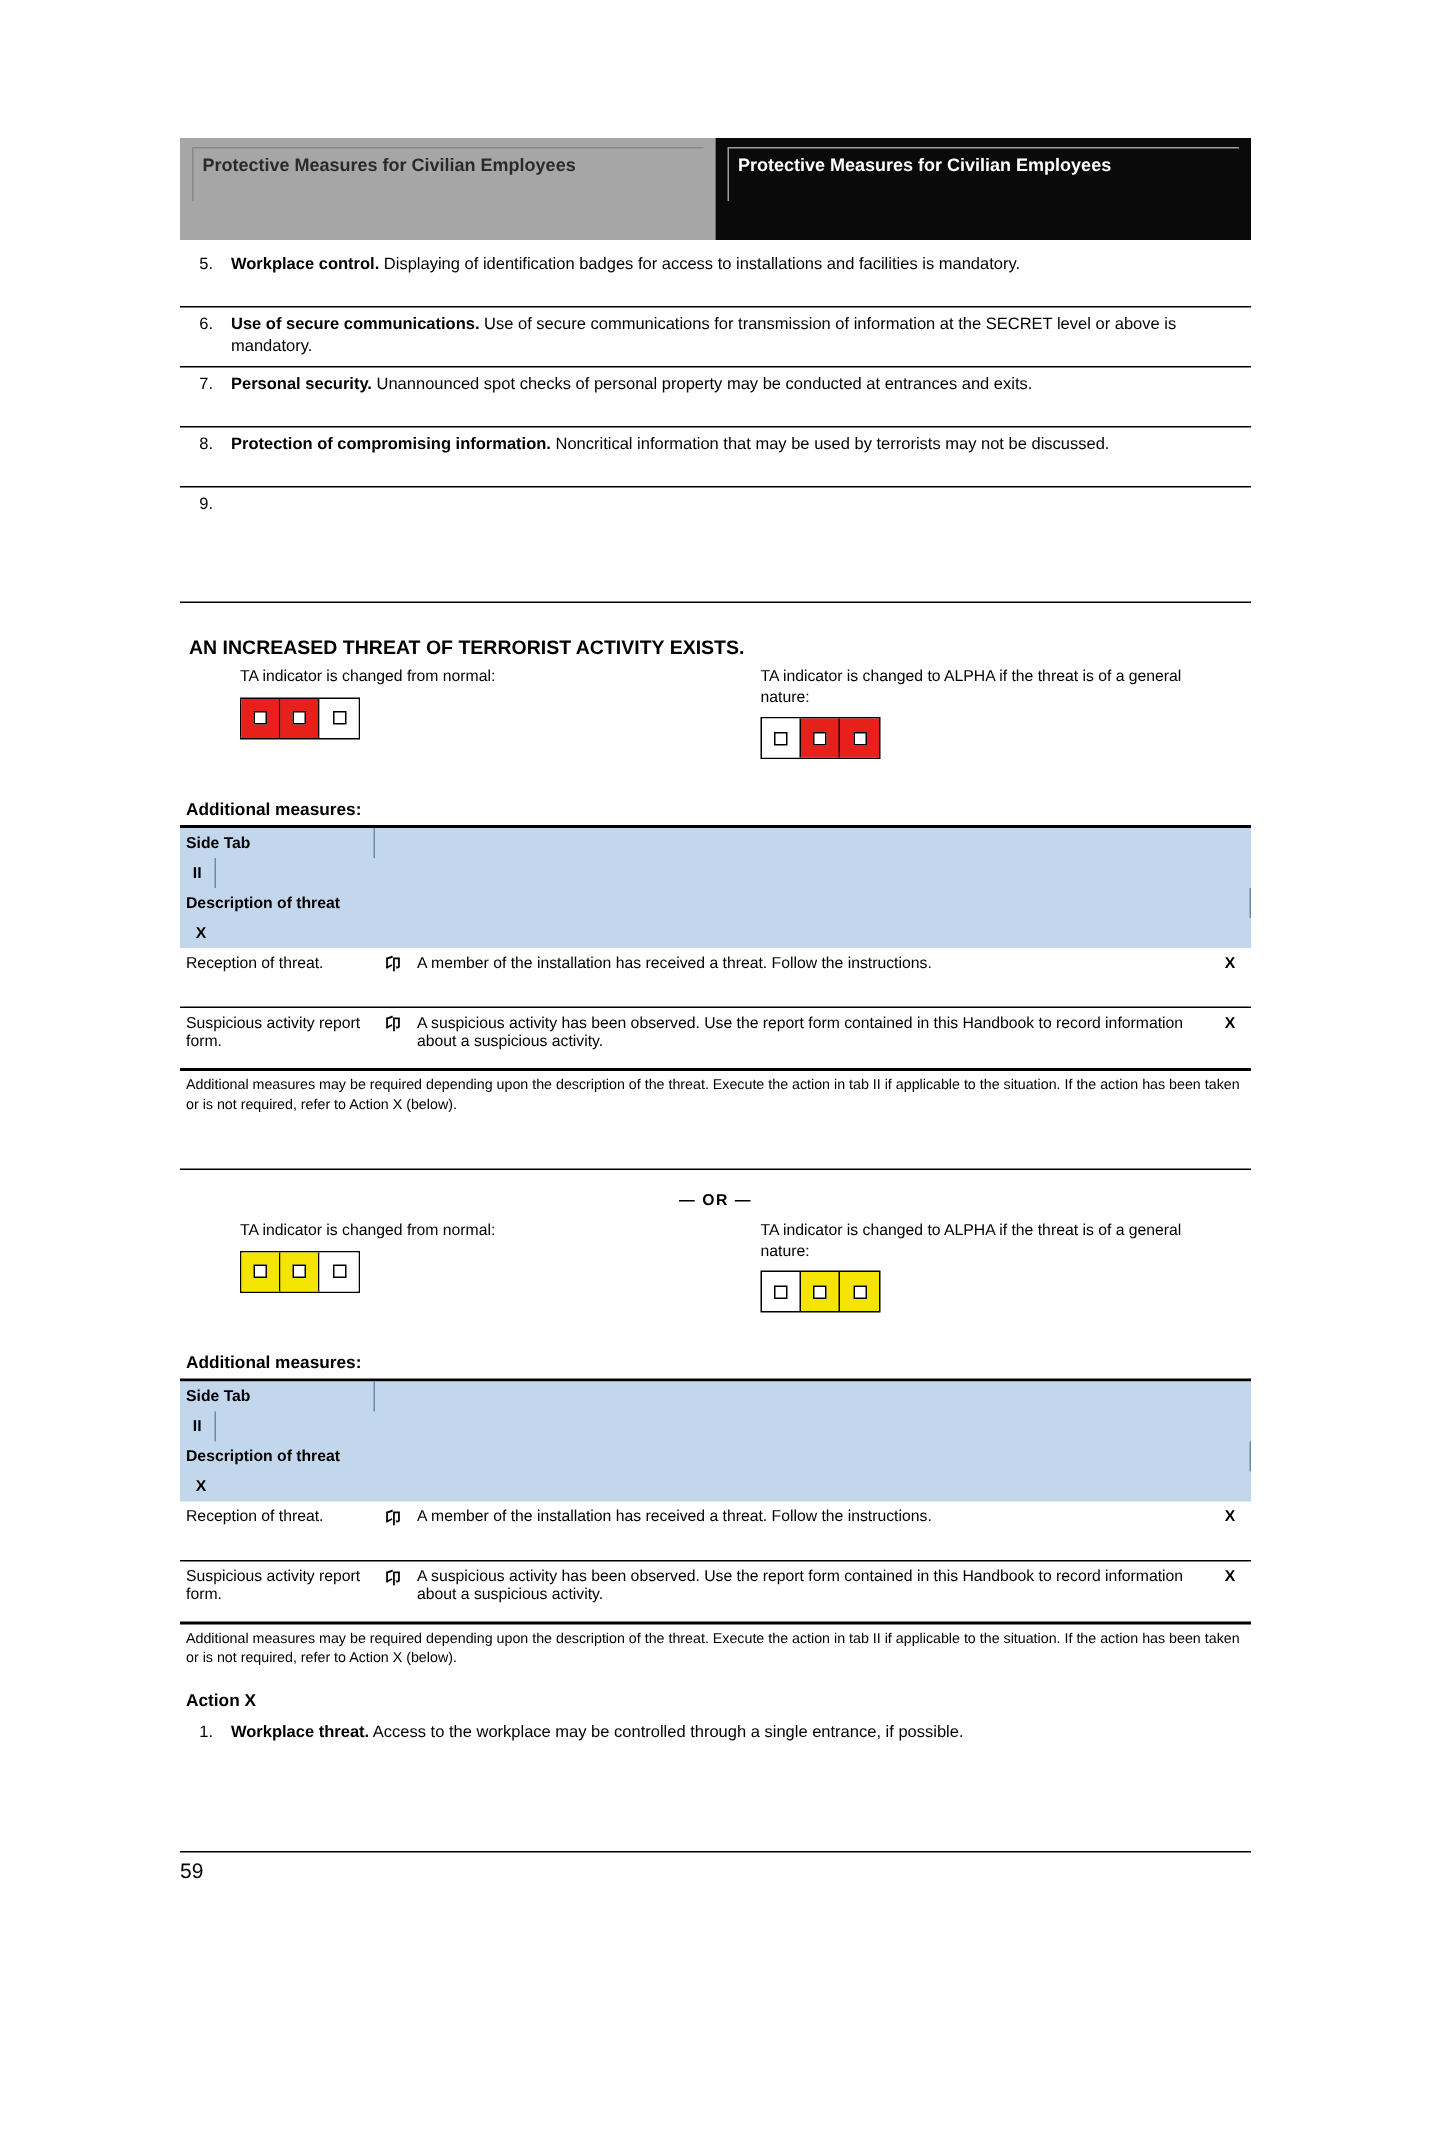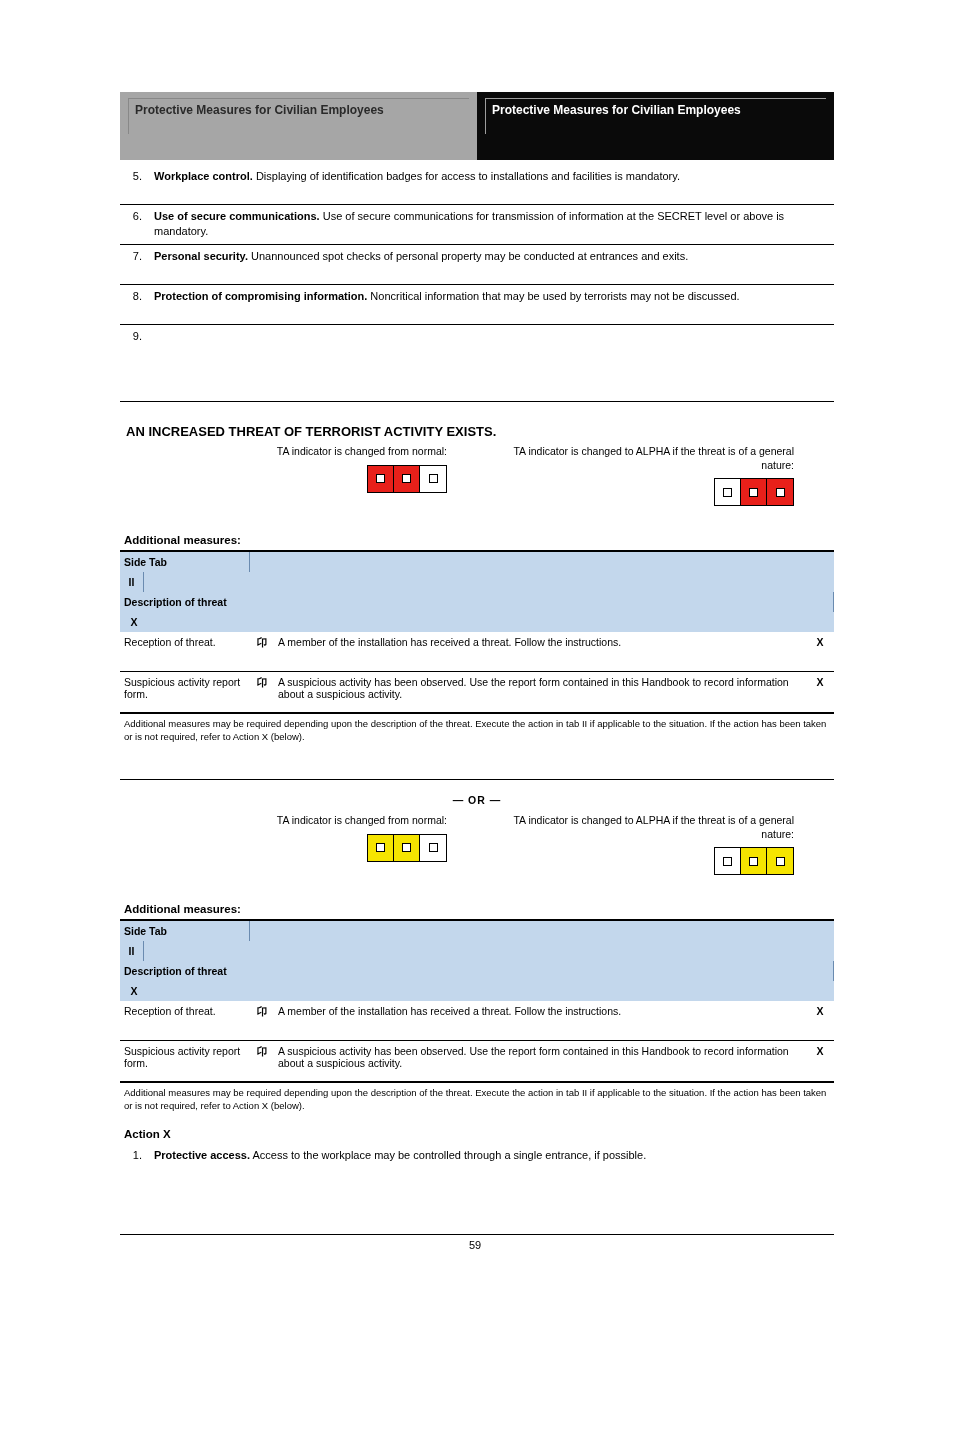--- a/index.html
+++ b/index.html
@@ -67,21 +67,21 @@
     display: flex;
     justify-content: space-around;
     align-items: flex-start;
     margin-top: 6px;
     margin-bottom: 28px;
     gap: 60px;
     padding: 0 40px;
   }
   .ind-block {
     flex: 1;
-    text-align: right;
+    text-align: left;
   }
   .ind-caption {
     font-size: 10.5px;
     margin-bottom: 6px;
     line-height: 1.3;
   }
   .boxes {
     display: inline-flex;
     border: 1px solid #000;
   }
@@ -155,21 +155,21 @@
     padding: 0 4px;
   }
   .or-gap {
     text-align: center;
     font-size: 10.5px;
     font-weight: bold;
     margin: 14px 0 8px 0;
     letter-spacing: 1px;
   }
   .pg-line { border-top: 1px solid #000; margin-top: 50px; }
-  .pg-num { text-align: center; font-size: 11px; padding: 4px 4px 0 0; }
+  .pg-num { text-align: left; font-size: 14px; padding: 4px 4px 0 0; }
 </style>
 </head>
 <body>
 
 <div class="page">
 
   <div class="tabs">
     <div class="tab tab-left">
       <div class="tab-inner">Protective Measures for Civilian Employees</div>
     </div>
@@ -328,21 +328,21 @@
       <div class="tc tc-act x">X</div>
     </div>
   </div>
   <div class="table-footnote">Additional measures may be required depending upon the description of the threat. Execute the action in tab II if applicable to the situation. If the action has been taken or is not required, refer to Action X (below).</div>
 
   <div class="subhead" style="margin-top:16px;">Action X</div>
 
   <div class="rule-row" style="border-bottom:none;">
     <div class="col col-num">1.</div>
     <div class="col col-body">
-      <strong>Protective access.</strong>
+      <strong>Workplace threat.</strong>
       <span>Access to the workplace may be controlled through a single entrance, if possible.</span>
     </div>
   </div>
 
   <div class="pg-line"></div>
   <div class="pg-num">59</div>
 
 </div>
 
 </body></html>

